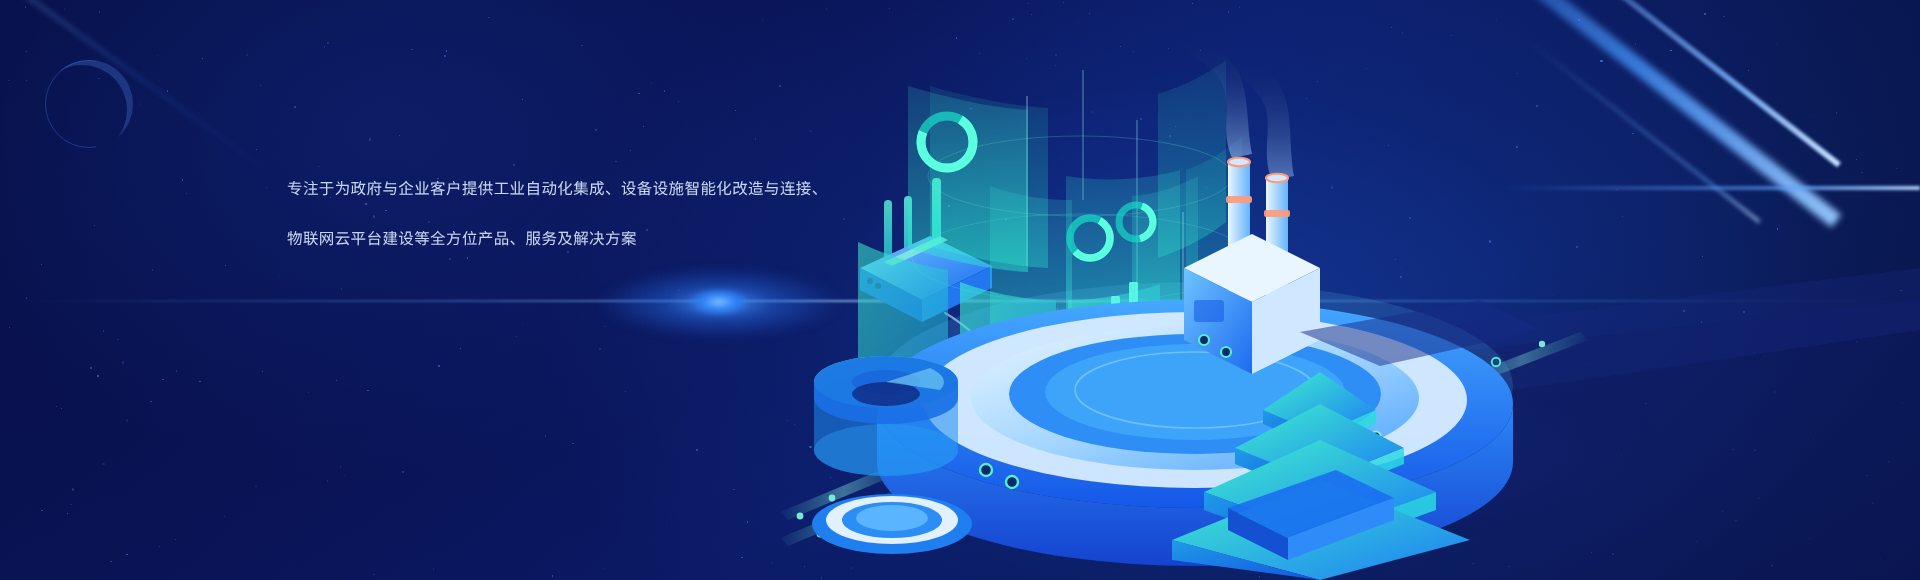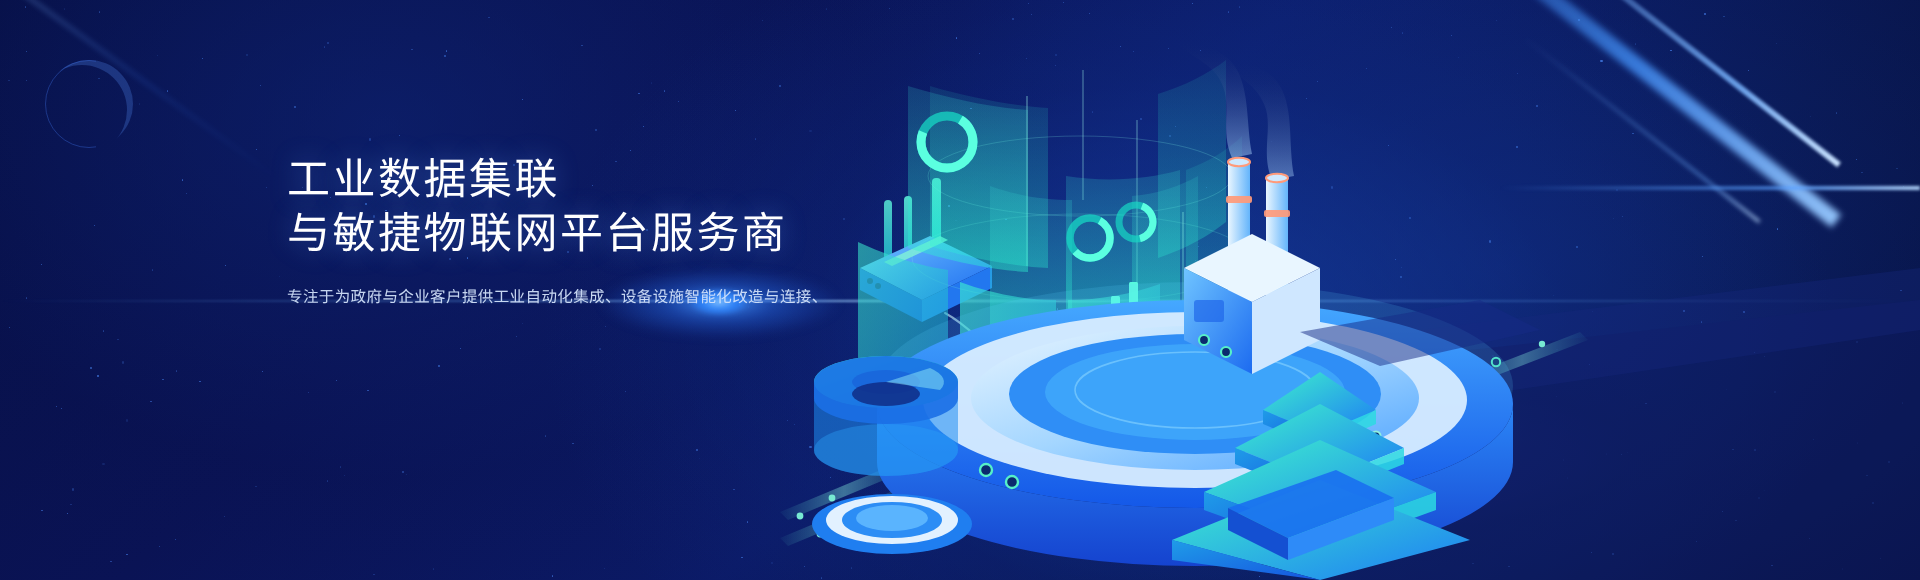--- a/index.html
+++ b/index.html
@@ -669,22 +669,19 @@
 
       <g>
         <polygon points="448,508 556,470 614,498 508,538" fill="#1a6ff0" opacity=".9"></polygon>
         <polygon points="448,508 448,530 508,560 508,538" fill="#1450d2"></polygon>
         <polygon points="508,538 508,560 614,520 614,498" fill="#2e8bf8"></polygon>
       </g>
     </svg>
   </div>
 
   <div class="copy">
-    <h1 class="headline">
-      <span>工业数据集联</span><br>
-      <span>与敏捷物联网平台服务商</span>
-    </h1>
     <p class="subcopy">
       <span>专注于为政府与企业客户提供工业自动化集成、设备设施智能化改造与连接、</span>
+      <span>物联网云平台建设等全方位产品、服务及解决方案</span>
     </p>
   </div>
 
 </div>
 
 </body></html>

